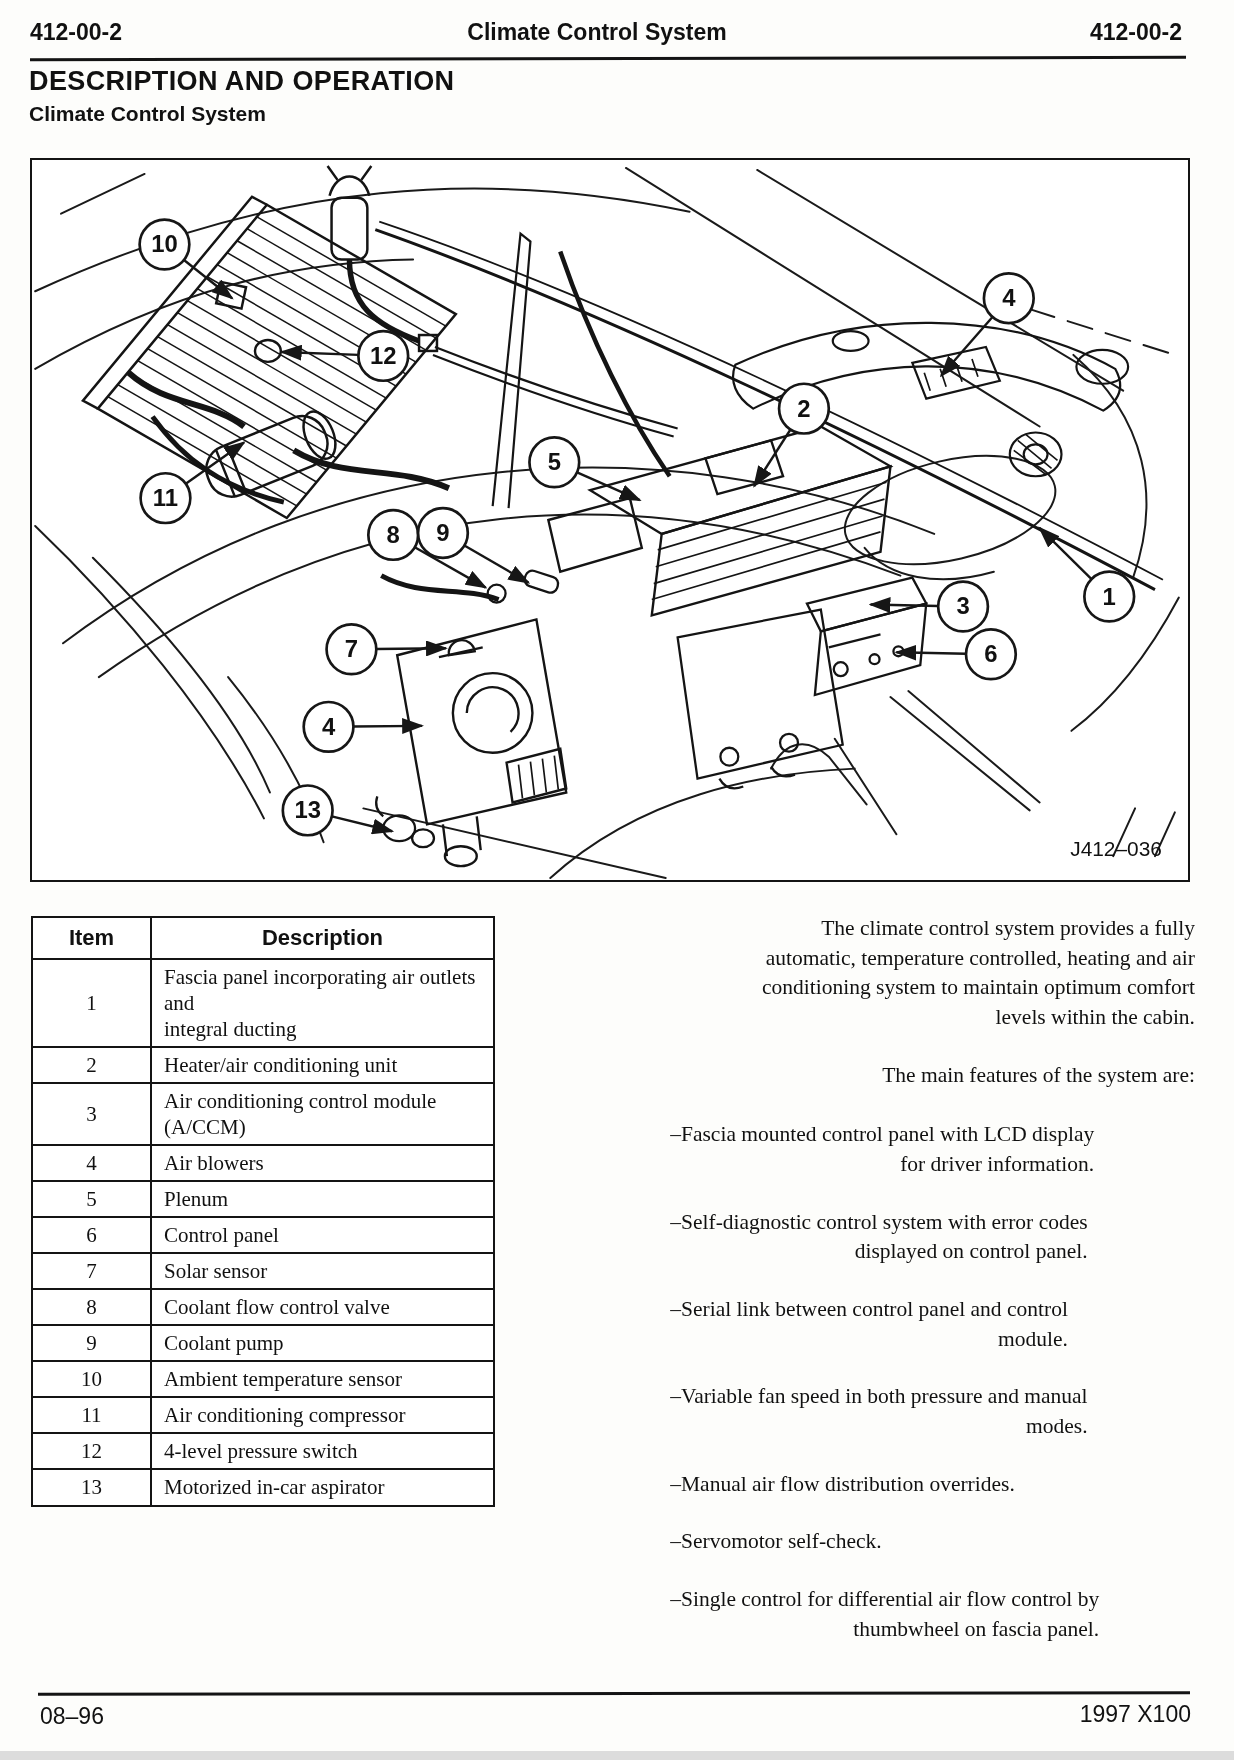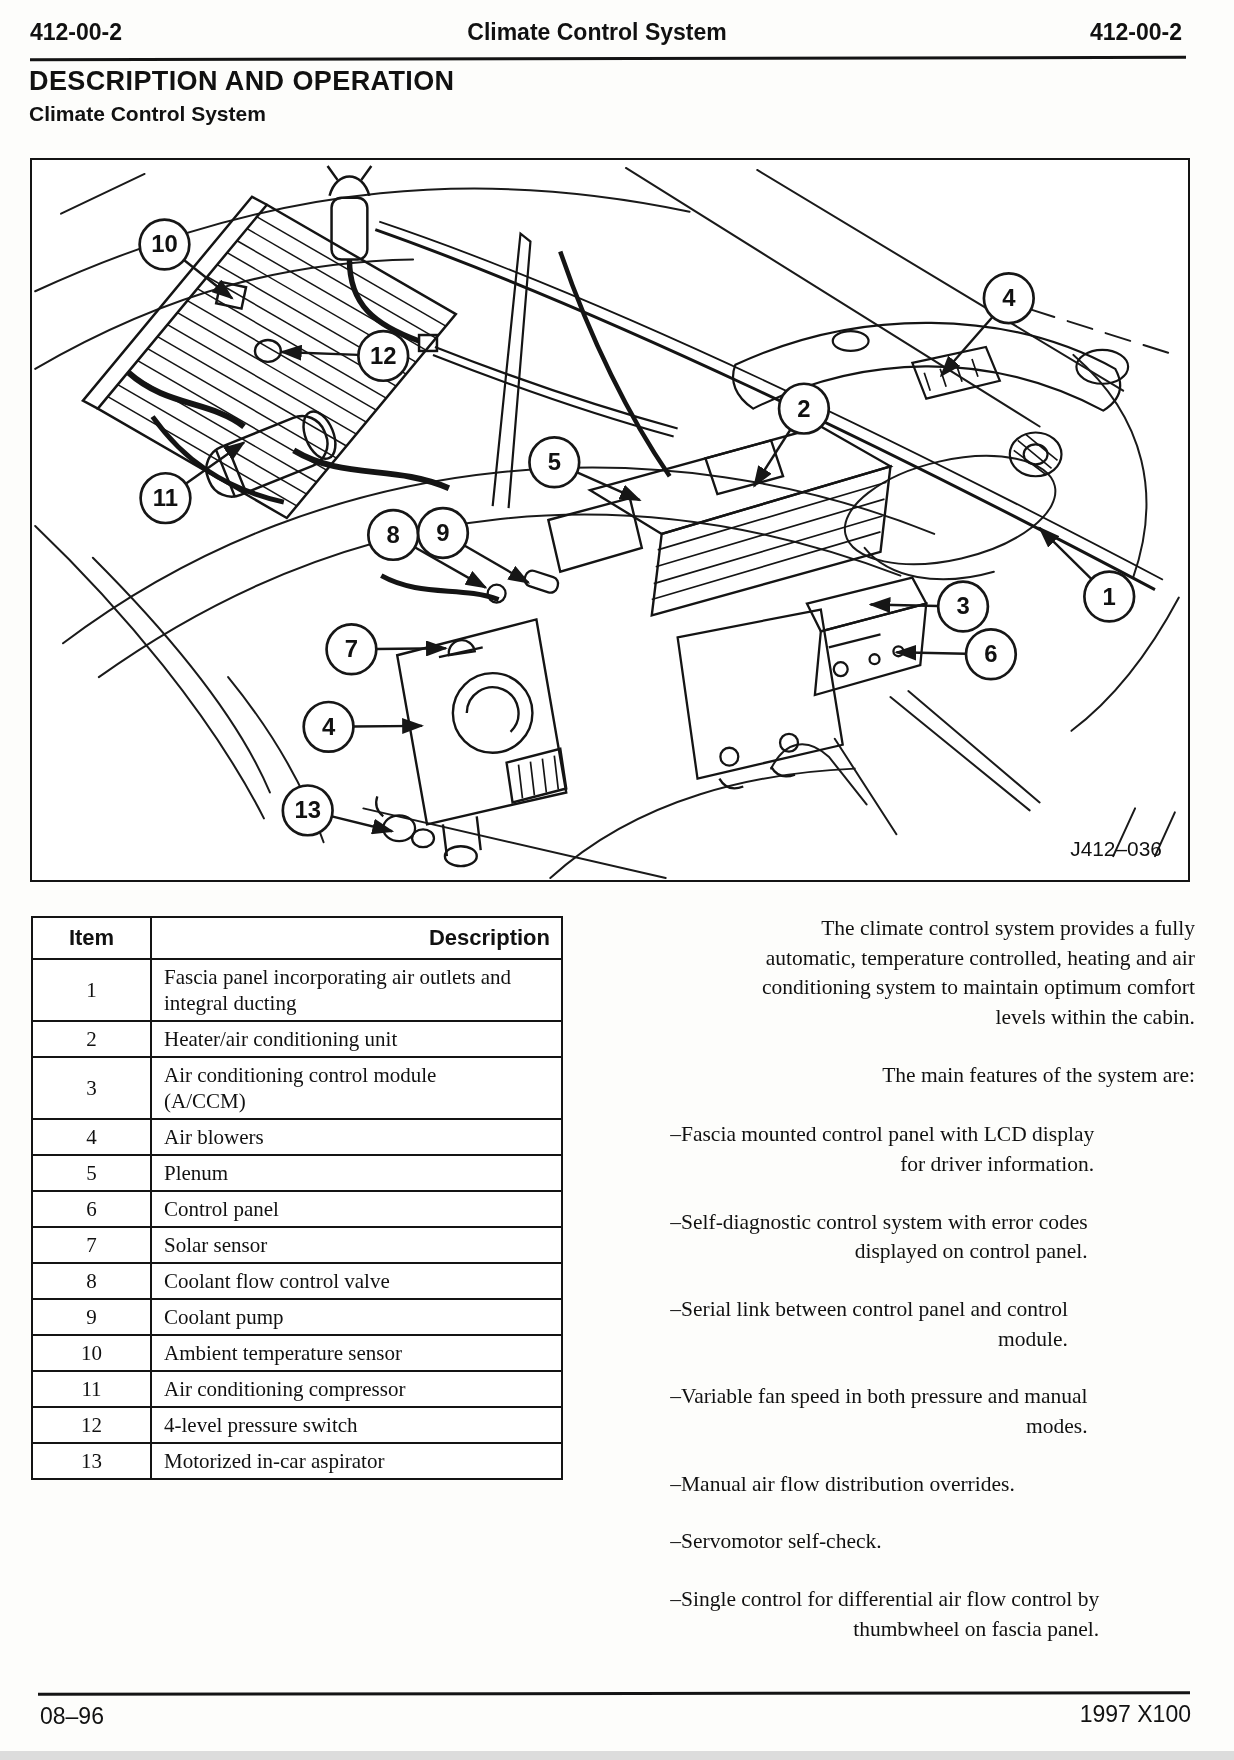--- a/index.html
+++ b/index.html
@@ -14,24 +14,24 @@
   .hdr-right{position:absolute;right:52px;top:19px;font-weight:bold;font-size:23px;}
   .hdr-rule{position:absolute;left:30px;top:57px;width:1156px;height:3px;background:#141414;transform:rotate(-0.12deg);}
   .sec-title{position:absolute;left:29px;top:66px;font-size:27px;font-weight:bold;letter-spacing:.4px;}
   .sec-sub{position:absolute;left:29px;top:102px;font-size:21px;font-weight:bold;}
   .figure{position:absolute;left:30px;top:158px;width:1160px;height:724px;border:2px solid #141414;box-sizing:border-box;background:#fff;}
   .figure svg{position:absolute;left:0;top:0;width:100%;height:100%;}
   #callouts line{stroke:#161616;stroke-width:2.4px;}
   #callouts circle{fill:#fff;stroke:#161616;stroke-width:2.7px;}
   #callouts text{font-family:"Liberation Sans",sans-serif;font-weight:bold;font-size:24px;fill:#111;text-anchor:middle;}
   .figid{font-family:"Liberation Sans",sans-serif;font-size:21px;fill:#111;text-anchor:end;}
-  .parts-table{position:absolute;left:31px;top:916px;width:532px;border-collapse:collapse;
+  .parts-table{position:absolute;left:31px;top:916px;width:464px;border-collapse:collapse;
     font-family:"Liberation Serif",serif;font-size:21px;background:#fff;}
   .parts-table th,.parts-table td{border:2px solid #141414;}
-  .parts-table th{font-family:"Liberation Sans",sans-serif;font-size:22px;padding:7px 11px;text-align:right;}
+  .parts-table th{font-family:"Liberation Sans",sans-serif;font-size:22px;padding:7px 11px;text-align:center;}
   .parts-table th.item{width:95px;text-align:center;}
   .parts-table td.item{text-align:center;padding:4px 6px;vertical-align:middle;}
   .parts-table td.desc{padding:4px 12px;white-space:pre-line;line-height:1.24;}
   .copy{position:absolute;left:643px;top:914px;width:552px;
     font-family:"Liberation Serif",serif;font-size:21.5px;line-height:1.38;text-align:right;}
   .copy p{margin:0 0 28px 0;white-space:pre-line;}
   .copy p.lead{margin-bottom:30px;}
   .features{list-style:none;margin:0;padding:0;}
   .features li{display:flex;margin:0 0 28px 0;}
   .features .dash{flex:none;width:38px;padding-left:14px;box-sizing:border-box;}

